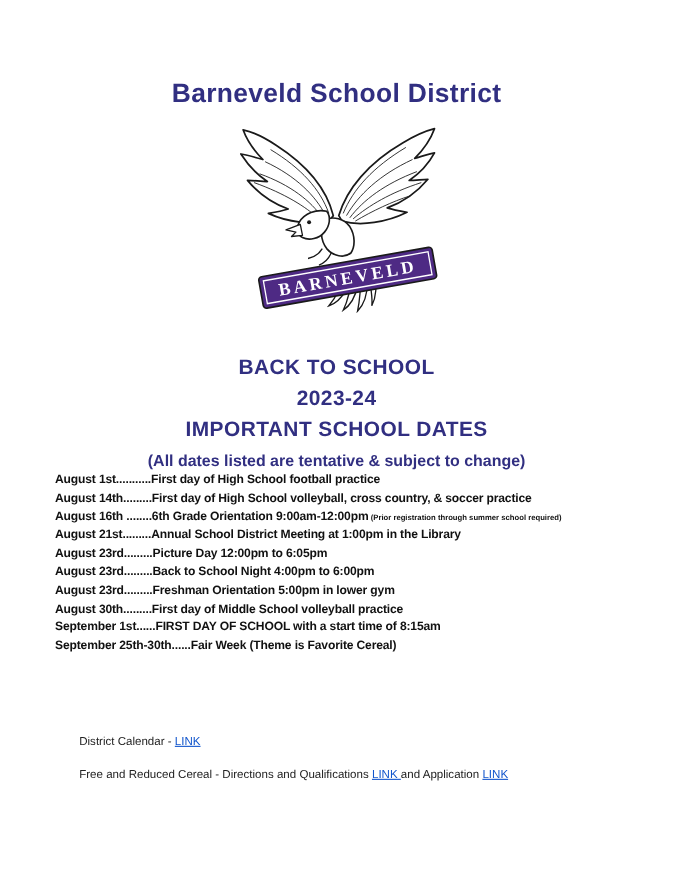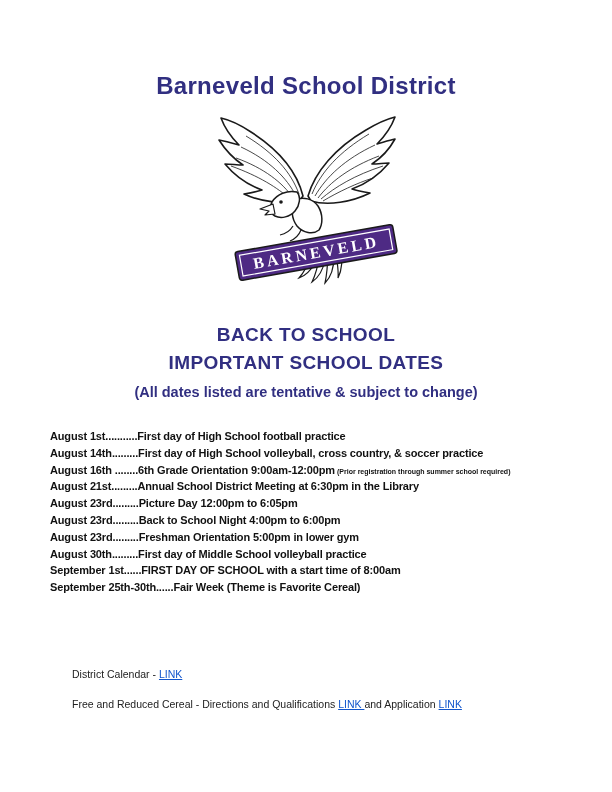--- a/index.html
+++ b/index.html
@@ -85,34 +85,35 @@
       <g transform="rotate(-10 105 148)">
         <rect x="25" y="134" width="160" height="29" rx="3" fill="#4e2a84" stroke="#1a1a1a" stroke-width="1.5"></rect>
         <rect x="29" y="138" width="152" height="21" fill="none" stroke="#ffffff" stroke-width="1.2"></rect>
         <text x="105" y="154" text-anchor="middle" font-size="16" letter-spacing="3" fill="#ffffff" font-weight="bold" style="font-family:'Liberation Serif',serif">BARNEVELD</text>
       </g>
     </svg>
   </div>
 
   <div class="headings">
     <div class="big">BACK TO SCHOOL</div>
+    <div class="big">2023-24</div>
     <div class="big">IMPORTANT SCHOOL DATES</div>
     <div class="disclaimer">(All dates listed are tentative &amp; subject to change)</div>
   </div>
 
   <ul class="dates">
     <li class="date-row"><span>August 1st...........First day of High School football practice</span><span class="note"></span></li>
     <li class="date-row"><span>August 14th.........First day of High School volleyball, cross country, &amp; soccer practice</span><span class="note"></span></li>
     <li class="date-row"><span>August 16th ........6th Grade Orientation 9:00am-12:00pm</span><span class="note">(Prior registration through summer school required)</span></li>
-    <li class="date-row"><span>August 21st.........Annual School District Meeting at 6:30pm in the Library</span><span class="note"></span></li>
+    <li class="date-row"><span>August 21st.........Annual School District Meeting at 1:00pm in the Library</span><span class="note"></span></li>
     <li class="date-row"><span>August 23rd.........Picture Day 12:00pm to 6:05pm</span><span class="note"></span></li>
     <li class="date-row"><span>August 23rd.........Back to School Night 4:00pm to 6:00pm</span><span class="note"></span></li>
     <li class="date-row"><span>August 23rd.........Freshman Orientation 5:00pm in lower gym</span><span class="note"></span></li>
     <li class="date-row"><span>August 30th.........First day of Middle School volleyball practice</span><span class="note"></span></li>
-    <li class="date-row"><span>September 1st......FIRST DAY OF SCHOOL with a start time of 8:00am</span><span class="note"></span></li>
+    <li class="date-row"><span>September 1st......FIRST DAY OF SCHOOL with a start time of 8:15am</span><span class="note"></span></li>
     <li class="date-row"><span>September 25th-30th......Fair Week (Theme is Favorite Cereal)</span><span class="note"></span></li>
   </ul>
 
 
   <div class="link-line link-district">
     <span>District Calendar - </span><a class="doc-link">LINK</a>
   </div>
 
   <div class="link-line link-lunch">
     <span>Free and Reduced Cereal  - Directions and Qualifications </span><a class="doc-link">LINK </a><span>and Application </span><a class="doc-link">LINK</a>

